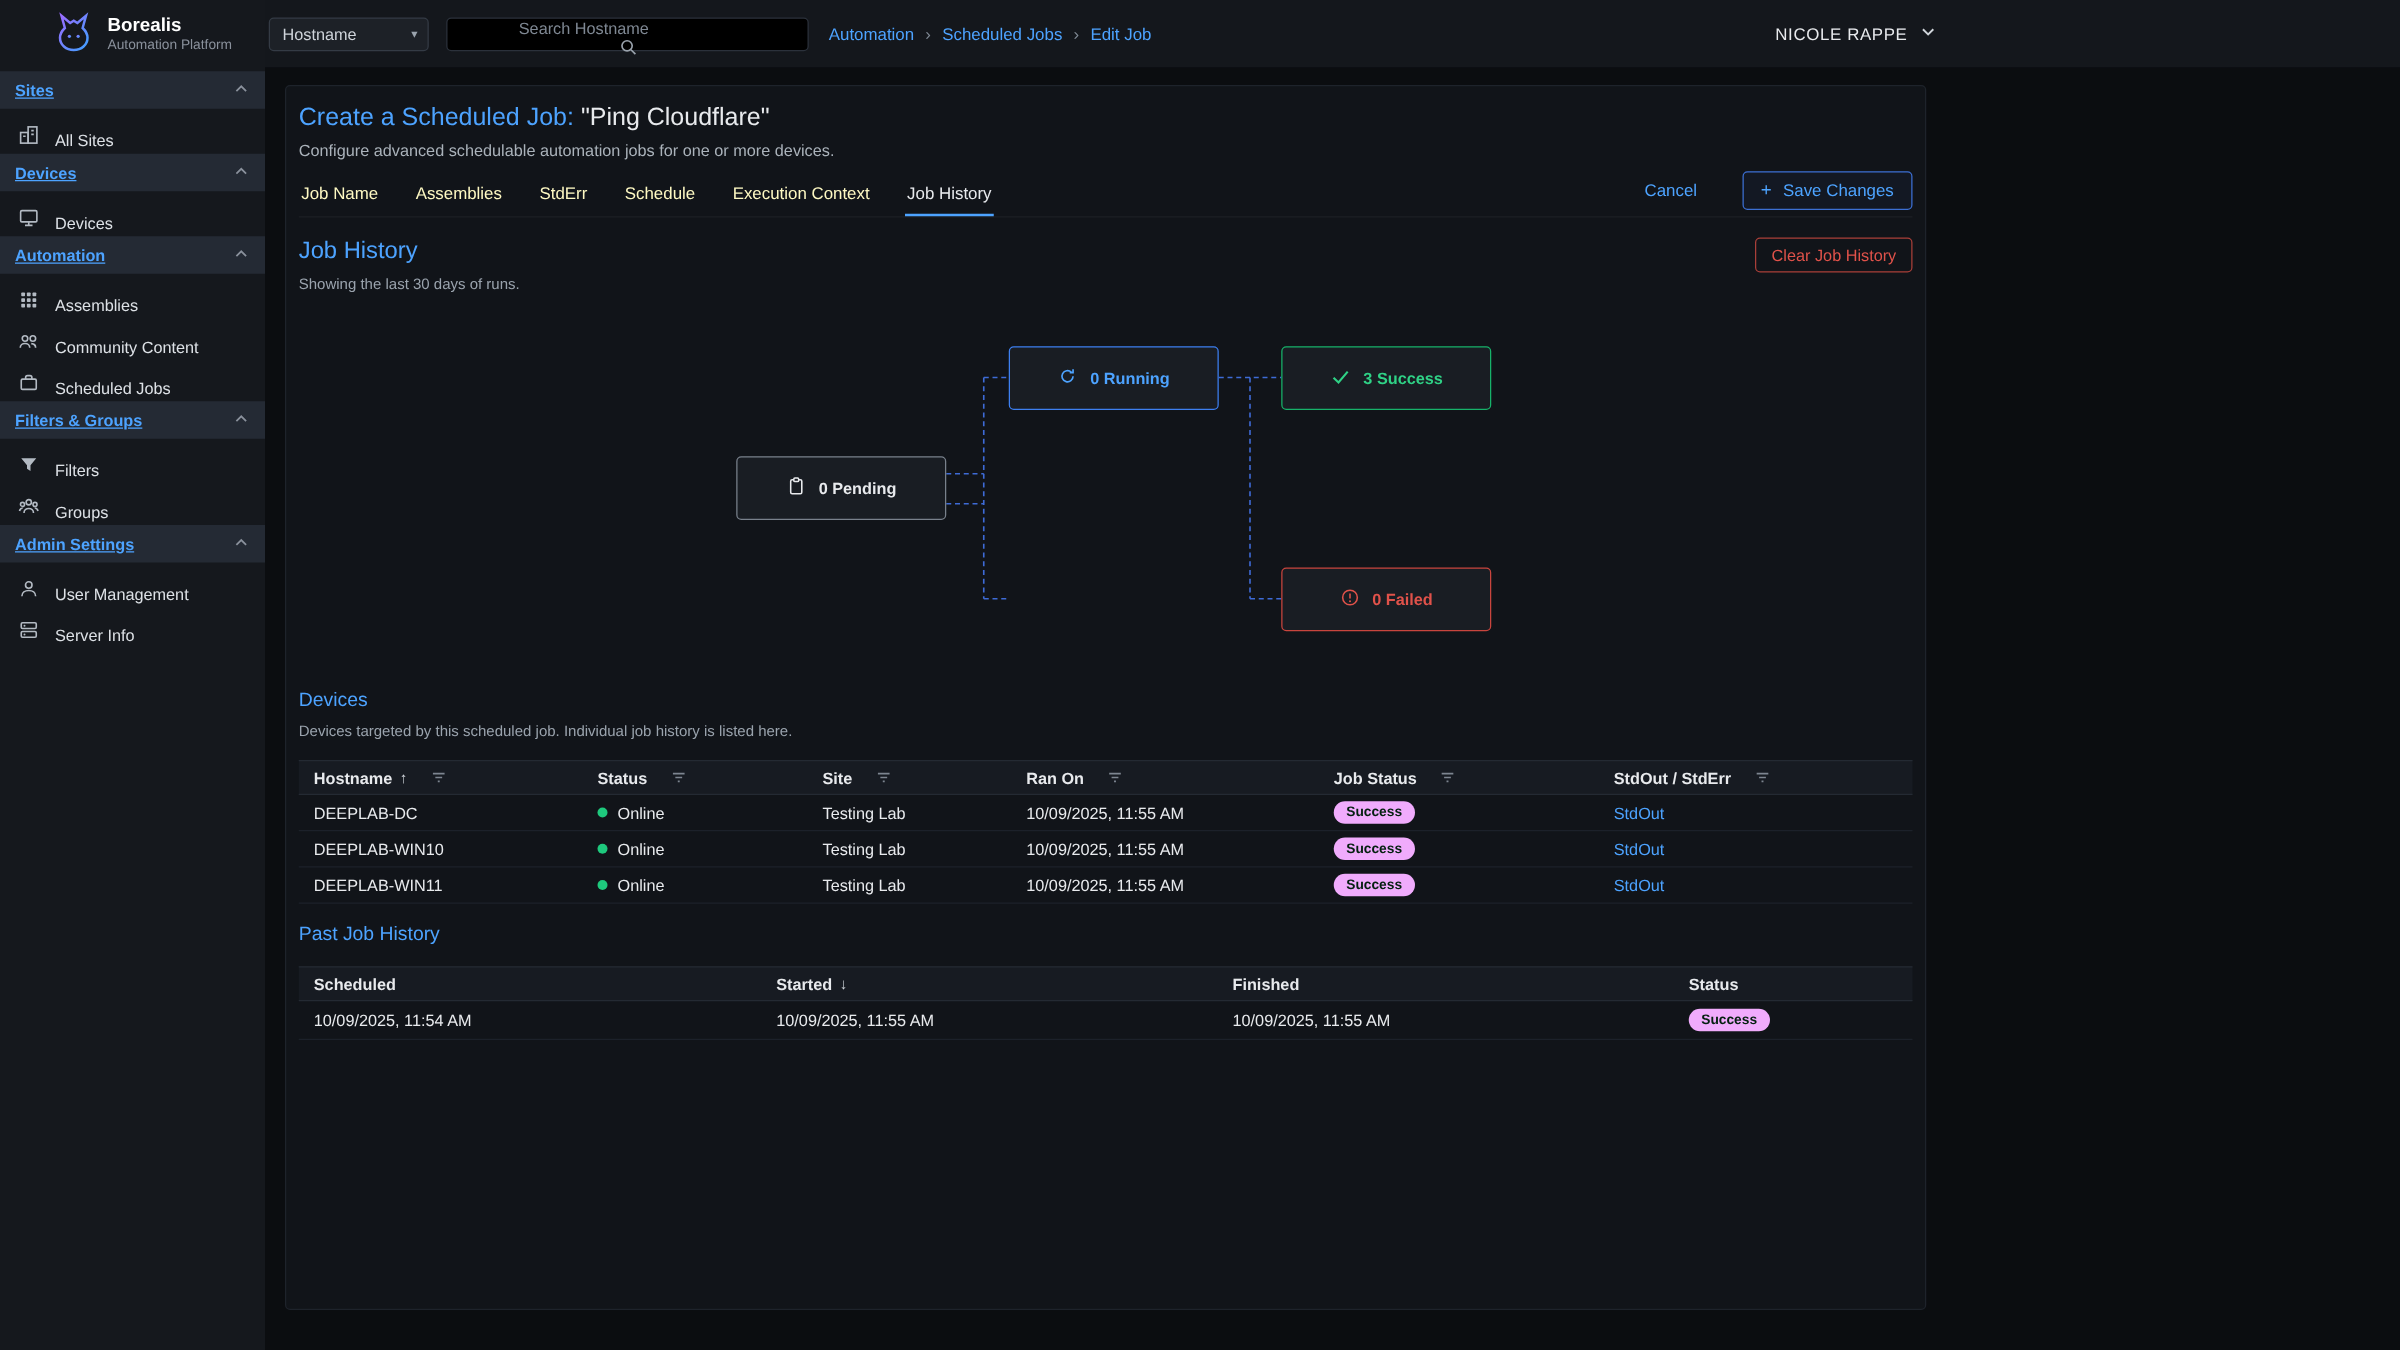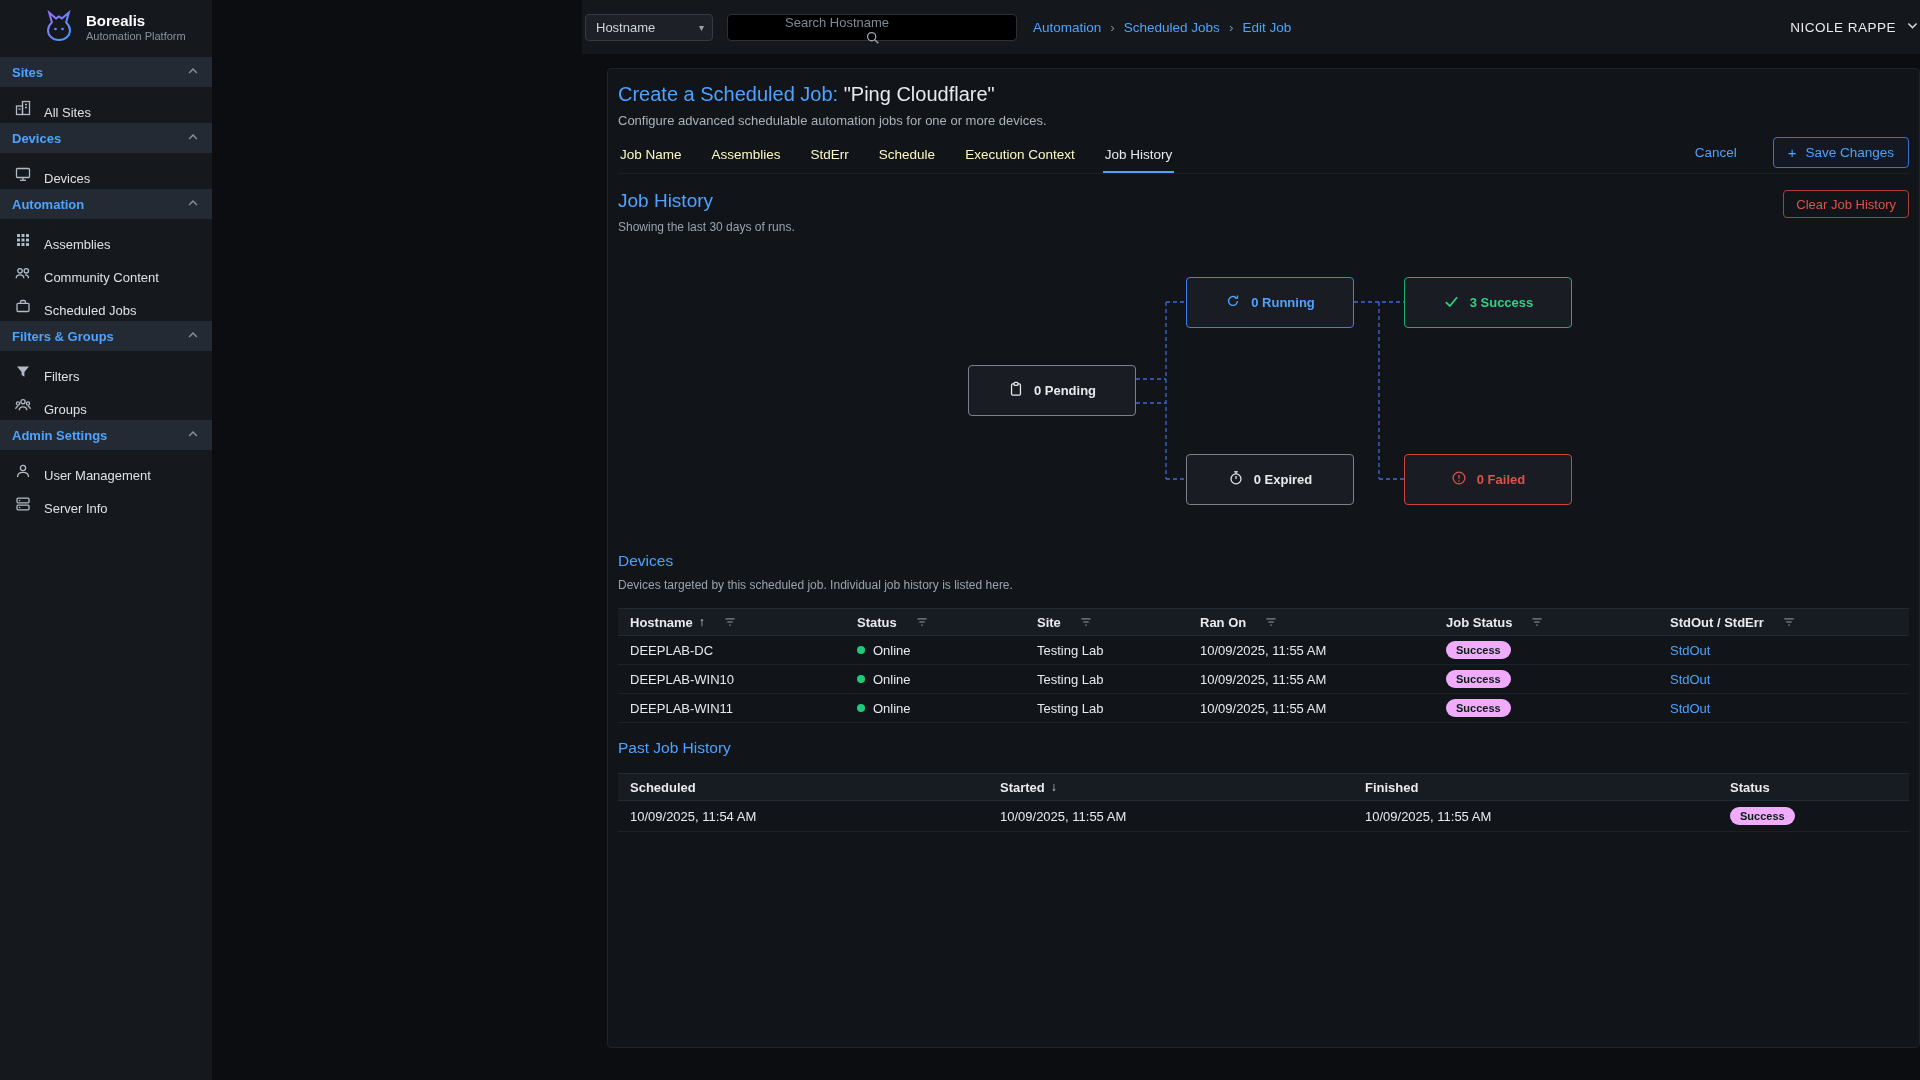--- a/index.html
+++ b/index.html
@@ -10,29 +10,29 @@
     overflow:hidden; font-size:13px;
   }
   .app { display:flex; width:1920px; height:1080px; }
 
   
   .side { flex:0 0 212px; width:212px; background:#15181d; }
   .logo-row { height:54px; display:flex; align-items:center; gap:9px; padding-left:10px;margin-left:31px; }
   .brand-name { font-size:15px; font-weight:700; color:#fff; line-height:1.15; }
   .brand-sub { font-size:11px; color:#8a919c; }
   .side-header { height:30px; background:#242a34; display:flex; align-items:center; justify-content:space-between;
-    padding:12px 12px; color:#4da3ff; font-size:13px; font-weight:700; cursor:pointer; margin-top:3px; }
+    padding:12px 12px; color:#4da3ff; font-size:13px; font-weight:700; cursor:pointer; margin-top:3px;text-decoration:underline; }
   .side-header:first-of-type { margin-top:0; }
   .side-item { height:33px; display:flex; align-items:flex-end; gap:12px; padding-left:14px;
     font-size:13px; color:#dde1e6; cursor:pointer; }
   .side-item svg { color:#b3bac3; flex:0 0 auto; }
   .chev { color:#8a919c; }
 
   
-  .main-col { flex:1; display:flex; flex-direction:column; min-width:0;align-items:flex-end; }
+  .main-col { flex:1; display:flex; flex-direction:column; min-width:0; }
   .topbar { height:54px; background:#14171c; display:flex; align-items:center; flex:0 0 54px; }
   .topbar-inner { width:1338px; display:flex; align-items:center; padding-left:3px; }
   .hb-select { width:128px; height:27px; background:#1d2127; border:1px solid #343b45; border-radius:4px;
     display:flex; align-items:center; justify-content:space-between; padding:0 8px 0 10px;
     font-size:13px; color:#cfd4da; cursor:pointer; }
   .caret { color:#9aa3ad; font-size:10px; }
   .search { width:290px; height:27px; margin-left:14px; background:#000000; border:1px solid #2b313b;
     border-radius:4px; display:flex; align-items:center; padding:0 8px 0 10px;flex-direction:column; }
   .search input { flex:1; background:transparent; border:none; outline:none; color:#d6dae0;
     font-size:13px; font-family:inherit; }
@@ -335,29 +335,20 @@
                   <polyline points="14,2.8 14,5.8 11,5.8"></polyline>
                 </svg></span>
             <span>0 Running</span>
           </div>
           <div class="flow-box success">
             <span><svg width="17" height="17" viewBox="0 0 18 18" fill="none" stroke="currentColor" stroke-width="1.8">
                   <polyline points="3,9.7 7.2,13.7 15,4.5"></polyline>
                 </svg></span>
             <span>3 Success</span>
           </div>
-          <div class="flow-box expired">
-            <span><svg width="16" height="16" viewBox="0 0 18 18" fill="none" stroke="currentColor" stroke-width="1.4">
-                  <circle cx="9" cy="10" r="5.6"></circle>
-                  <line x1="9" y1="10" x2="9" y2="6.8"></line>
-                  <line x1="7" y1="2" x2="11" y2="2"></line>
-                  <line x1="9" y1="2" x2="9" y2="4.2"></line>
-                </svg></span>
-            <span>0 Expired</span>
-          </div>
           <div class="flow-box failed">
             <span><svg width="16" height="16" viewBox="0 0 18 18" fill="none" stroke="currentColor" stroke-width="1.4">
                   <circle cx="9" cy="9" r="6.6"></circle>
                   <line x1="9" y1="5.4" x2="9" y2="9.8"></line>
                   <circle cx="9" cy="12.4" r=".9" fill="currentColor" stroke="none"></circle>
                 </svg></span>
             <span>0 Failed</span>
           </div>
         </div>
 

